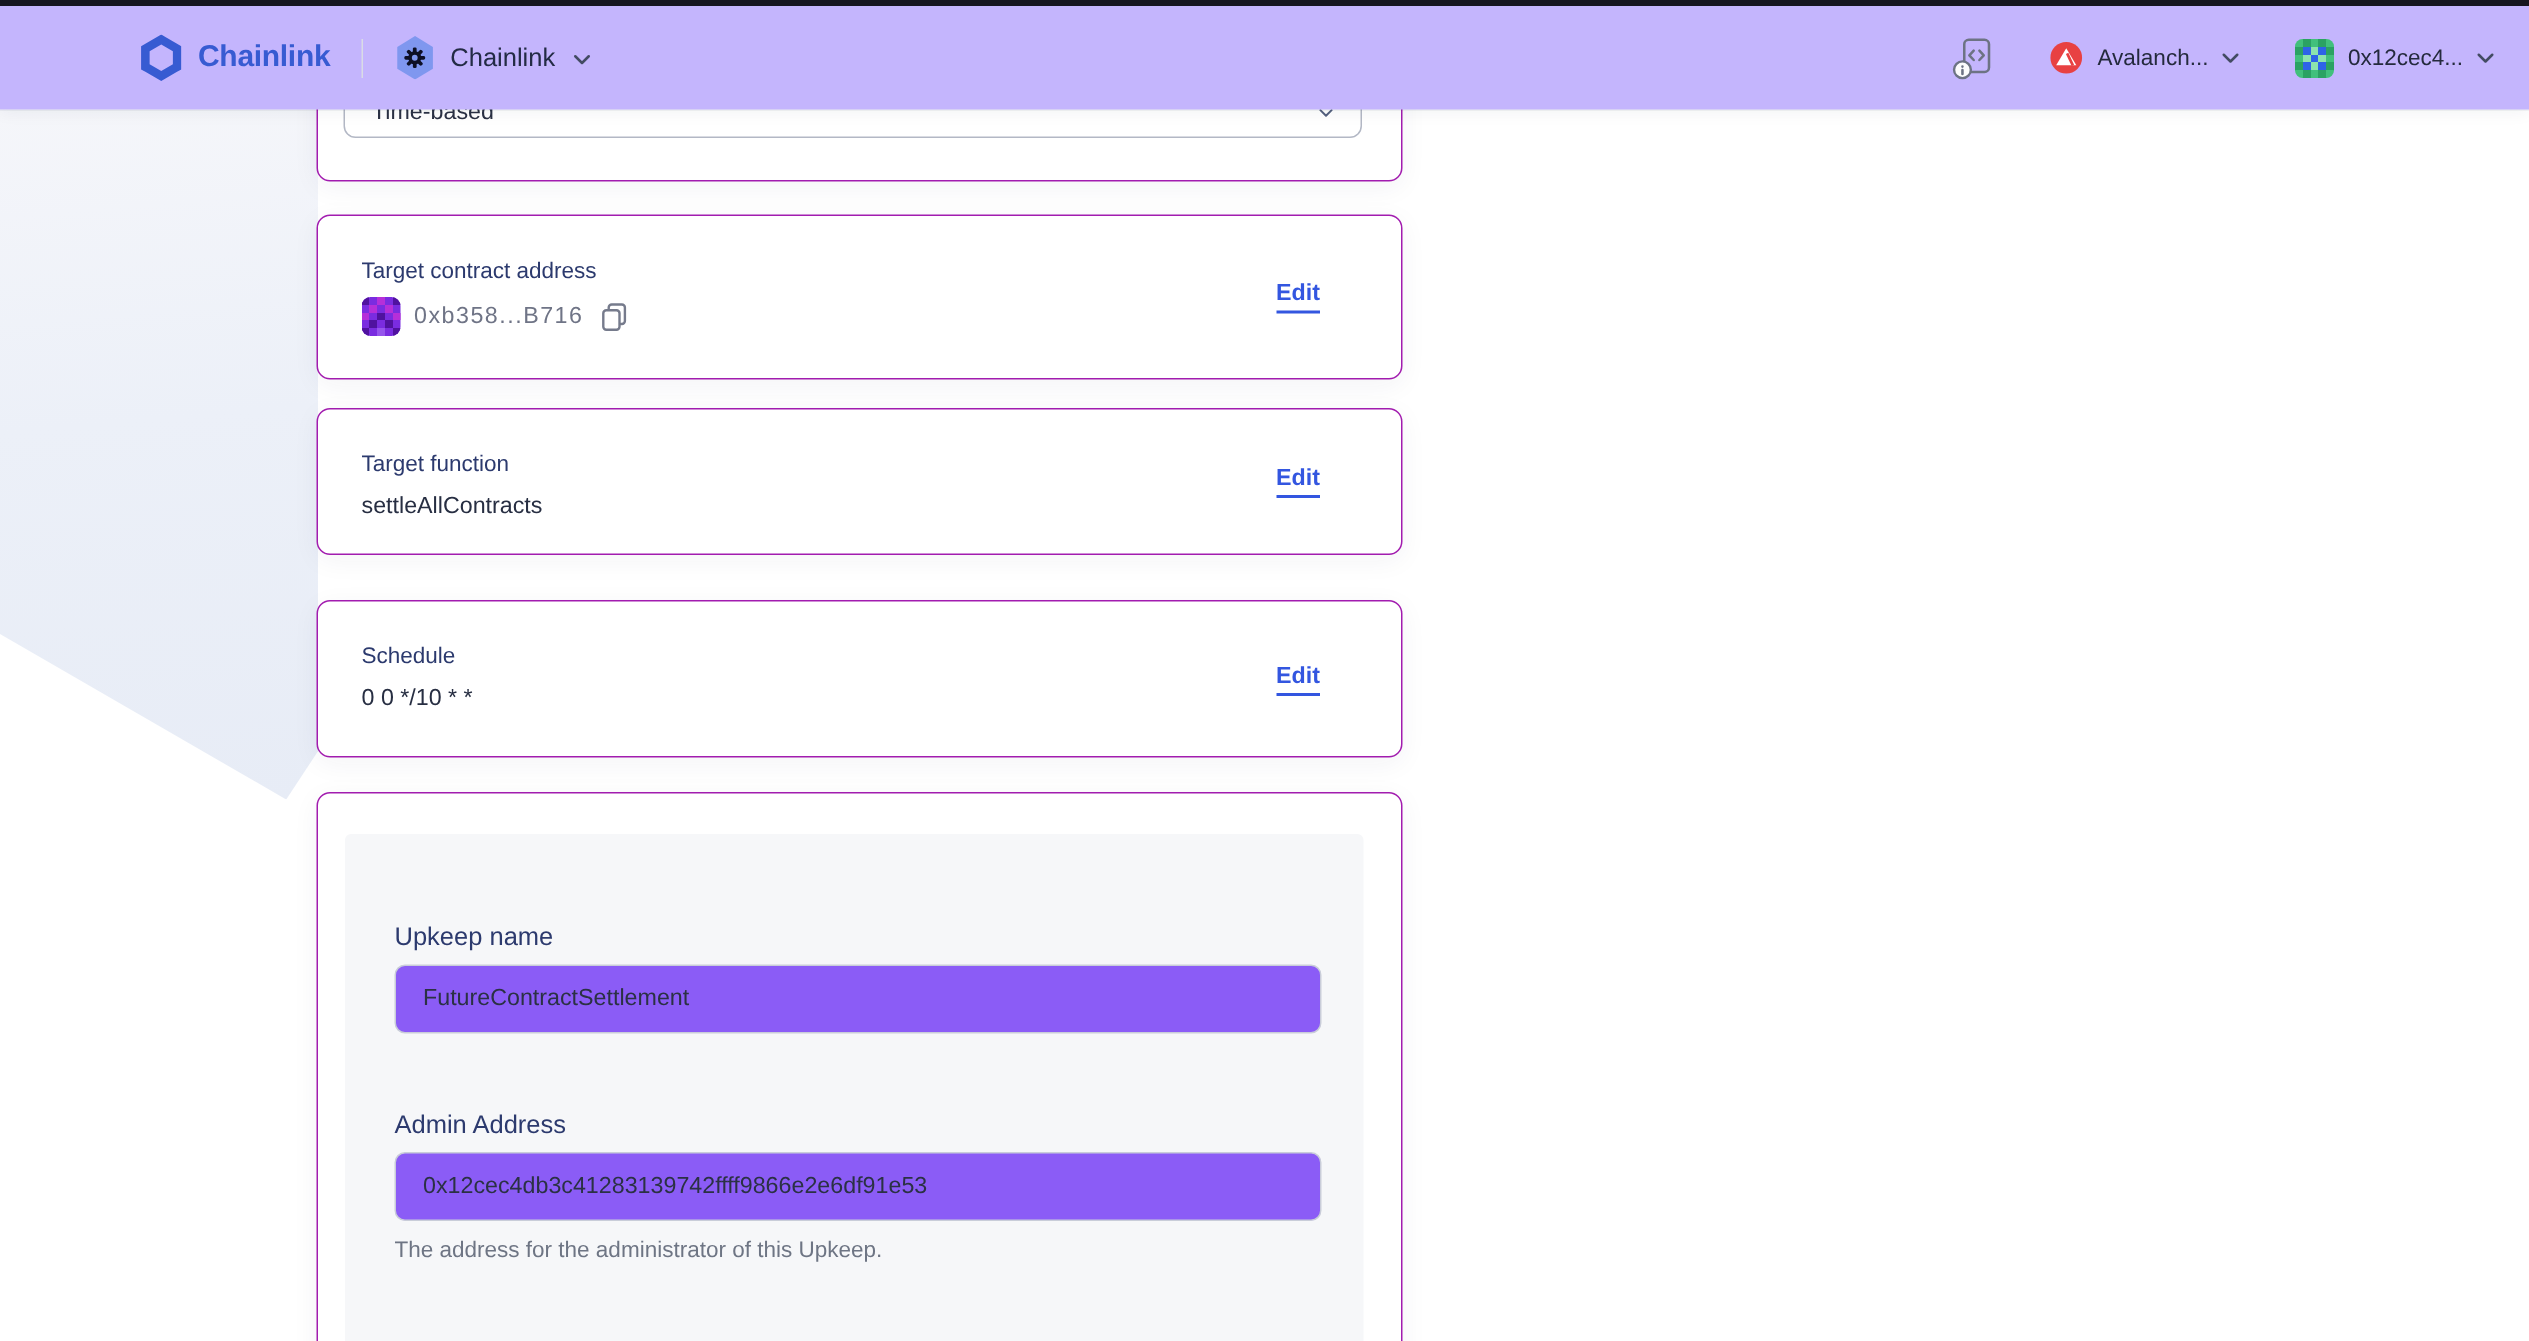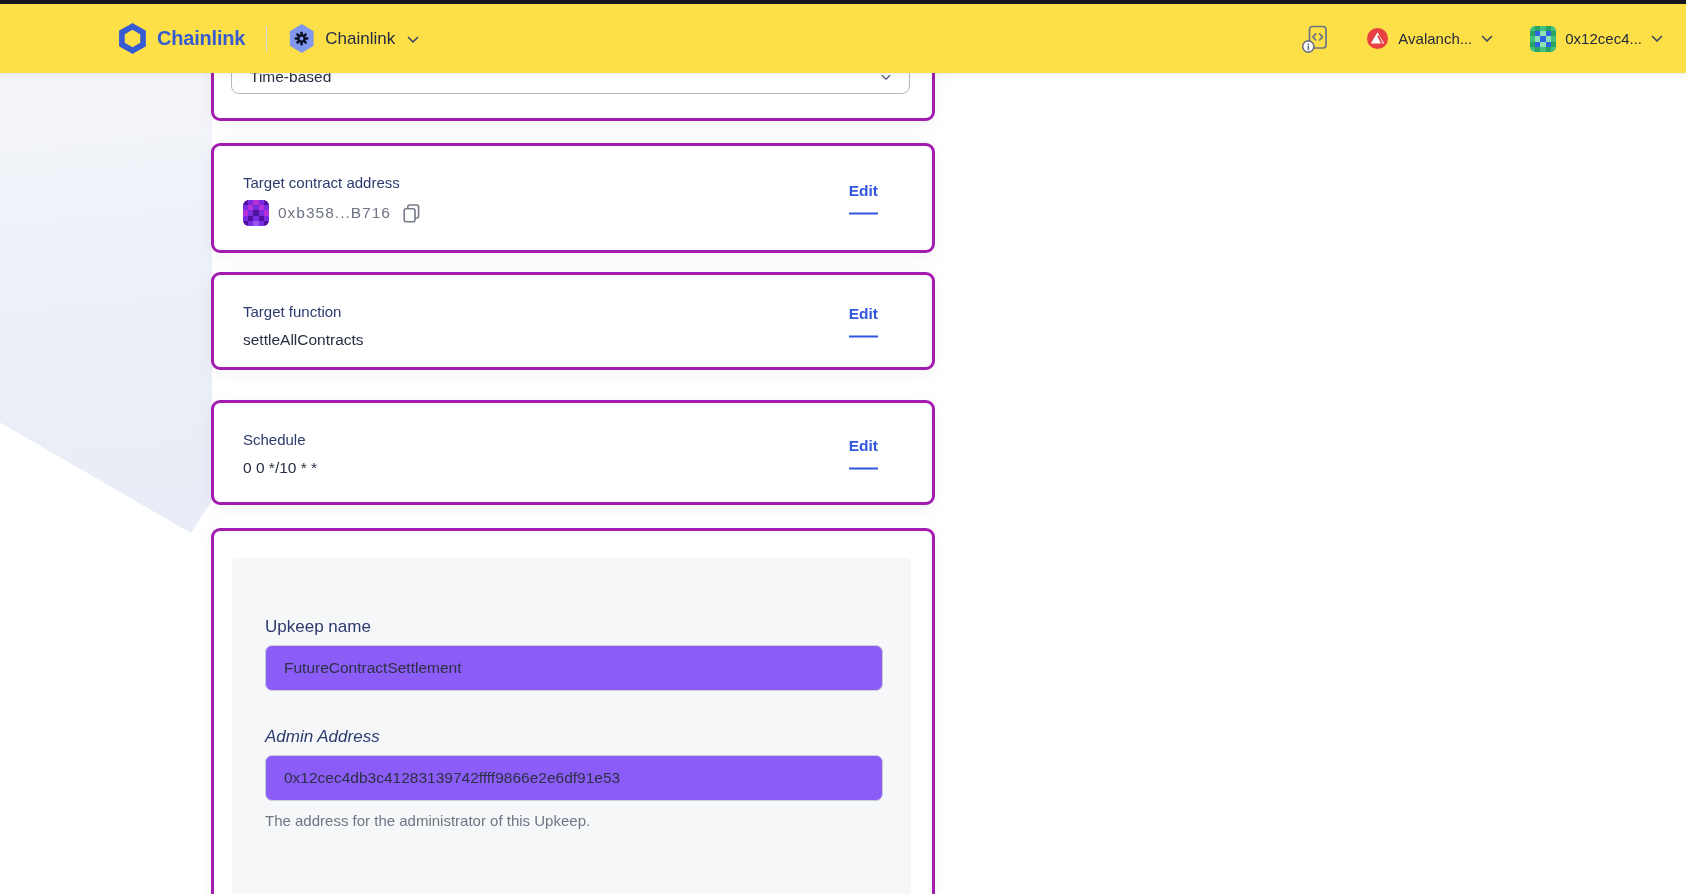--- a/index.html
+++ b/index.html
@@ -6,23 +6,23 @@
   html,body { background:#ffffff; }
   body { font-family:"Liberation Sans","DejaVu Sans",sans-serif; }
   #app { position:relative; width:1686px; height:894px; background:#ffffff; overflow:hidden; }
 
   
   .topbar { position:absolute; left:0; top:0; width:100%; height:4px; background:#16161f; z-index:60; }
 
   
   .header {
     position:absolute; left:0; top:4px; width:100%; height:69px;
-    background:#fde047; z-index:40;
+    background:#c4b5fd; z-index:40;
     display:flex; align-items:center;
-    padding:0 23px 0 119px;
+    padding:0 23px 0 94px;
     box-shadow:0 1px 0 rgba(20,30,60,.05), 0 3px 10px rgba(20,30,60,.05);
   }
   .brand { display:flex; align-items:center; gap:11px; cursor:pointer; }
   .brand-name { color:#375bd2; font-size:20px; font-weight:700; letter-spacing:-.2px; }
   .header-divider { width:1px; height:26px; background:#d9dce5; margin:0 21px; }
   .product { display:flex; align-items:center; gap:10px; cursor:pointer; }
   .hexagon { width:27px; height:29px; background:#7f97ef;
     clip-path:polygon(50% 0%, 94% 25%, 94% 75%, 50% 100%, 6% 75%, 6% 25%);
     display:flex; align-items:center; justify-content:center; }
   .product-name { color:#232b45; font-size:17px; font-weight:500; }
@@ -37,21 +37,21 @@
   .bg-decor {
     position:absolute; left:0; top:73px; width:212px; height:460px;
     background:linear-gradient(175deg,#f5f6fa 0%,#ecf0f8 45%,#e7ecf6 100%);
     clip-path:polygon(0 0, 100% 0, 100% 93%, 90% 100%, 0 76%);
     z-index:0;
   }
 
   
   .card {
     position:absolute; left:211px; width:724px;
-    background:#ffffff; border:3px solid #a21caf; border-radius:9px;
+    background:#ffffff; border:1px solid #a21caf; border-radius:9px;
     box-shadow:0 4px 18px rgba(35,45,80,.05);
     z-index:1;
   }
   .card-select { top:36px; height:85px; }
   .select-box {
     position:absolute; left:17px; top:6px; width:679px; height:49px;
     border:1px solid #b3b8c5; border-radius:8px; background:#fff;
     display:flex; align-items:center; padding:0 18px; cursor:pointer;
   }
   .select-value { color:#2b3144; font-size:15.5px; margin-top:14px; }
@@ -63,33 +63,33 @@
   .card-pad { padding:28px 29px 0 29px; }
   .field-label { color:#2c3a6e; font-size:15px; }
   .value-row { display:flex; align-items:center; gap:9px; margin-top:9px; }
   .pix-avatar { width:26px; height:26px; border-radius:6px; overflow:hidden; flex:0 0 auto; }
   .addr-text { color:#6f7486; font-size:15.5px; letter-spacing:1px; }
   .value-text { color:#272e42; font-size:15.5px; margin-top:11px; }
   .copy-btn { cursor:pointer; display:flex; margin-left:3px; }
   .edit-link {
     position:absolute; right:54px; top:50%; transform:translateY(-50%);
     color:#3356e0; font-size:15.5px; font-weight:600; cursor:pointer;
-    border-bottom:2px solid #3356e0; padding-bottom:13px;
+    border-bottom:2px solid #3356e0; padding-bottom:2px;
   }
 
   
   .card-upkeep { top:528px; height:420px; }
   .upkeep-panel {
     position:absolute; left:18px; top:27px; width:679px; height:380px;
     background:#f6f7f9; border-radius:4px; padding:28px 33px 0 33px;
   }
   .upkeep-title { color:#1c2d6e; font-size:21px; font-weight:700; }
   .form-label { color:#2c3a6e; font-size:17px; display:block; }
   .lbl-1 { margin-top:31px; }
-  .lbl-2 { margin-top:36px;font-style:italic; }
+  .lbl-2 { margin-top:51px; }
   .text-input {
     margin-top:8px; width:618px; height:46px;
     border:1px solid #c9cdd9; border-radius:7px; background:#8b5cf6;
     font-family:"Liberation Sans","DejaVu Sans",sans-serif;
     font-size:15.5px; color:#2b3144; padding:0 18px; outline:none; display:block;
   }
   .helper { color:#6e7584; font-size:15px; margin-top:11px; }
 
   .chev { display:block; }
 </style>

